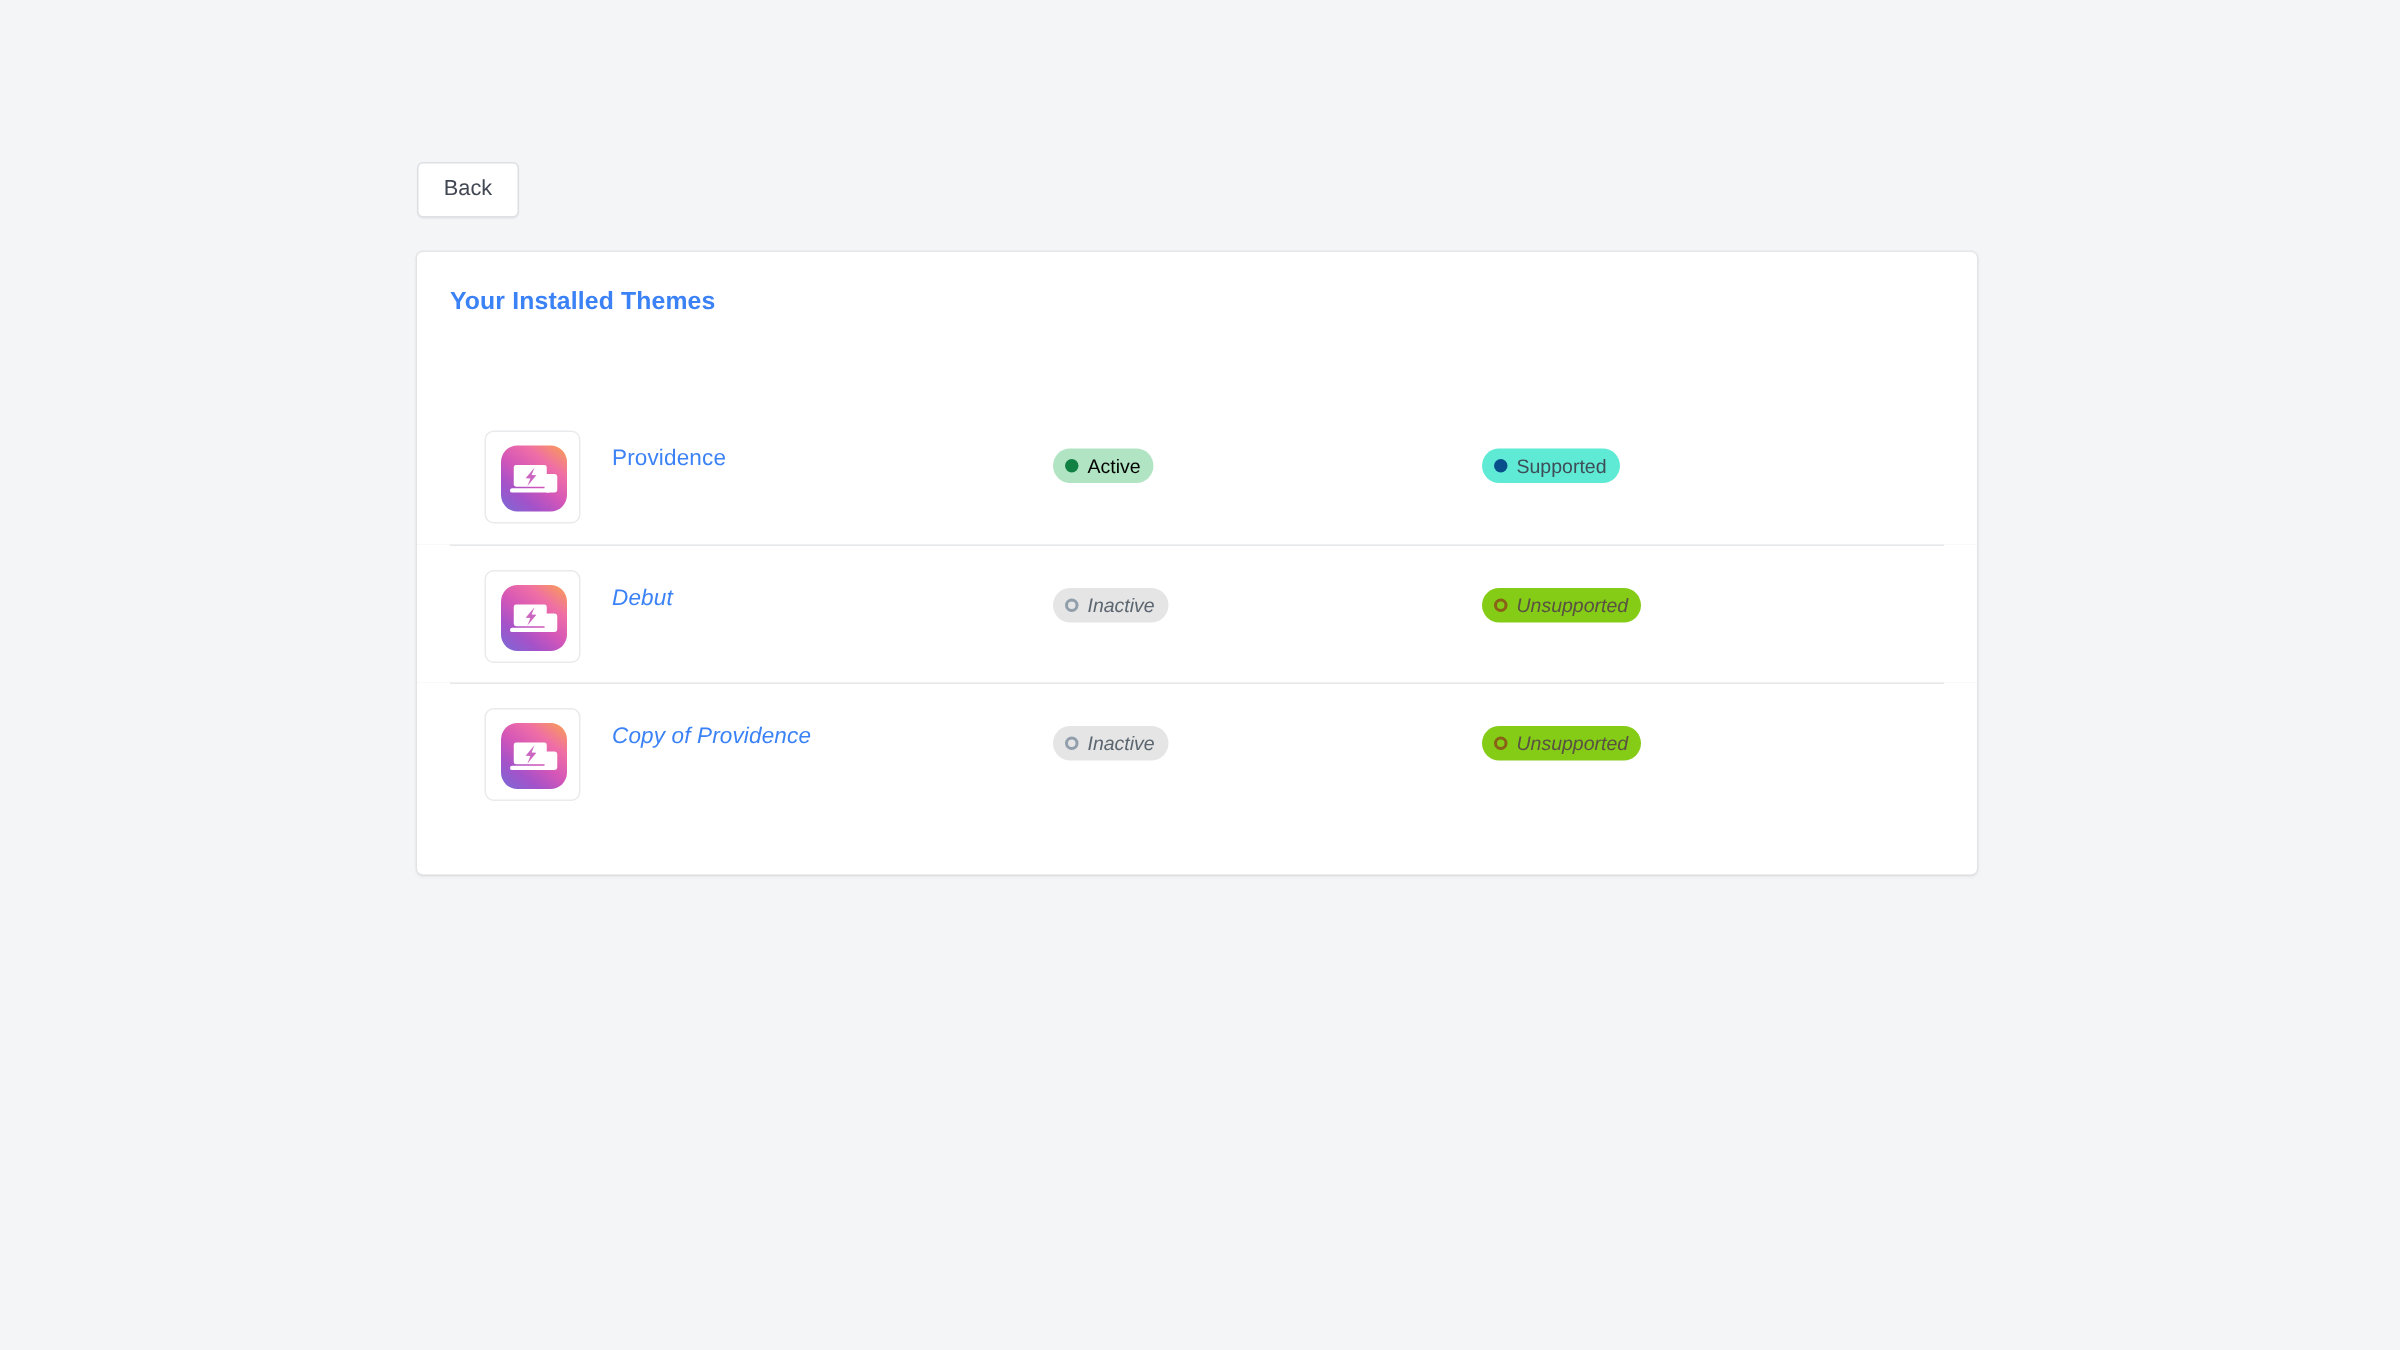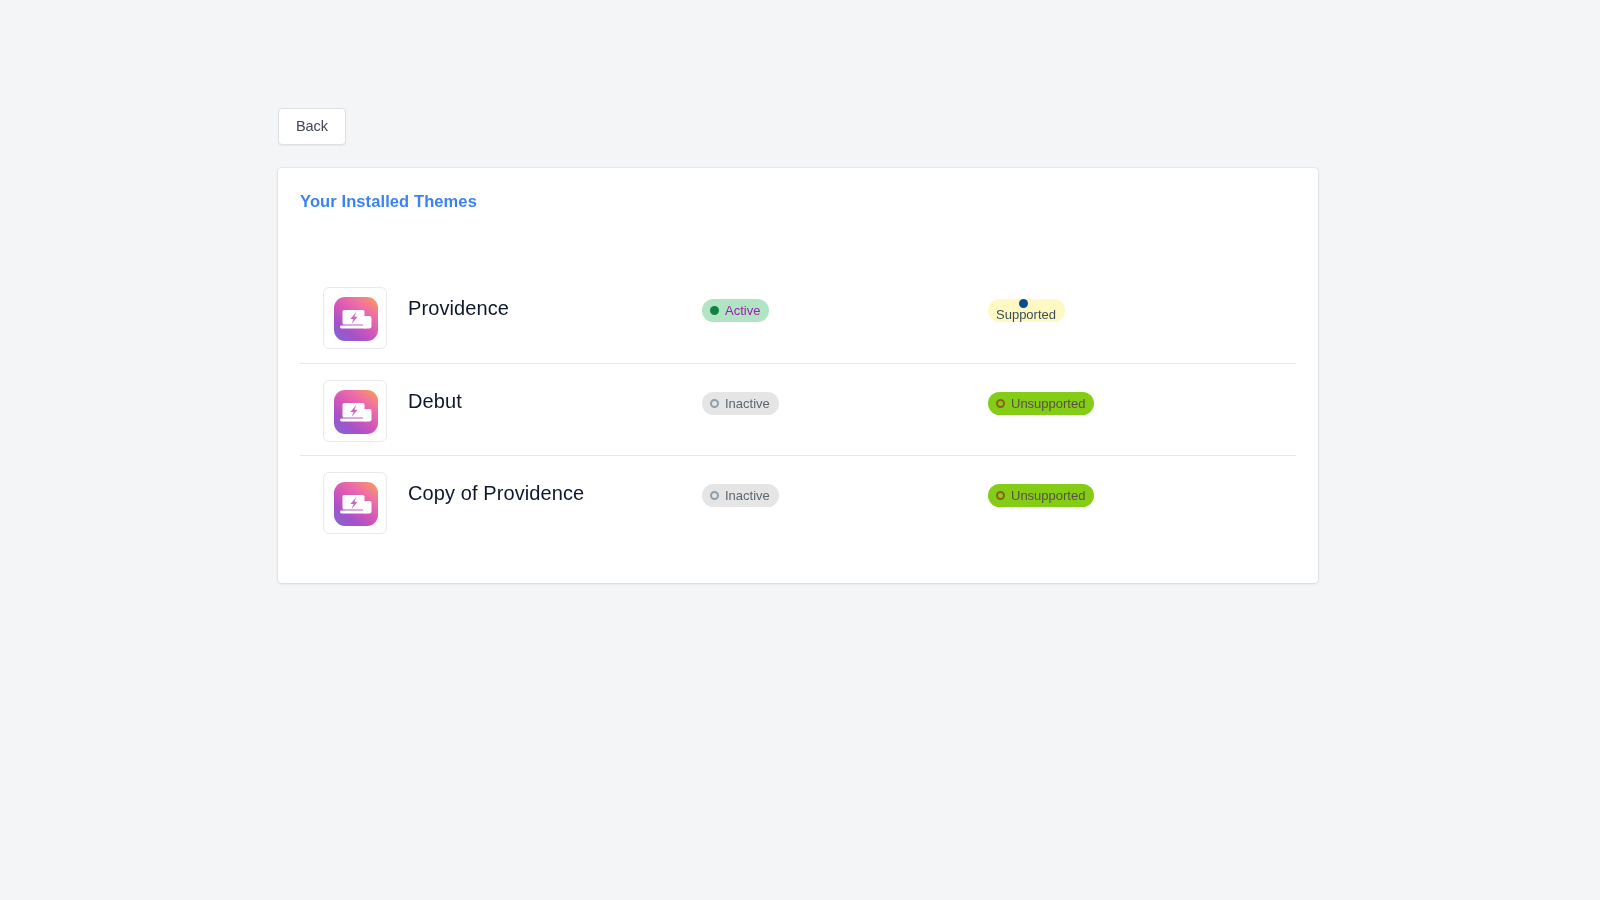--- a/index.html
+++ b/index.html
@@ -77,21 +77,21 @@
     left: 0;
     top: 103px;
     width: 1040px;
   }
 
   .theme-row {
     position: relative;
     height: 92px;
     cursor: pointer;
   }
-  .theme-row + .theme-row { border-top: 1px solid #e6e8ea; }
+  .theme-row + .theme-row { border-top: 1px solid #e6e8ea; font-style: italic; }
   .theme-row + .theme-row::before {
     content: "";
     position: absolute;
     left: 0; right: 0; top: -1px;
     height: 1px;
     background: #ffffff;
   }
   .theme-row + .theme-row::after {
     content: "";
     position: absolute;
@@ -121,22 +121,22 @@
     border-radius: 11px;
     background: linear-gradient(218deg, #f9a14f 0%, #ef6ea6 28%, #d356b8 52%, #a452c9 74%, #7a6ad6 100%);
     overflow: hidden;
   }
   .theme-icon svg { display: block; }
 
   .theme-name {
     position: absolute;
     left: 130px;
     top: 26px;
-    font-size: 20px;
-    color: #0f172a;
+    font-size: 15px;
+    color: #3b82f6;
     letter-spacing: .1px;
   }
 
   
   .badge {
     position: absolute;
     display: inline-flex;
     align-items: center;
     height: 23px;
     padding: 0 9px 0 8px;
@@ -150,27 +150,27 @@
     width: 9px;
     height: 9px;
     border-radius: 50%;
     margin-right: 6px;
     flex: 0 0 auto;
   }
 
   .badge-status { left: 424px; top: 28px; }
   .badge-support { left: 710px; top: 28px; }
 
-  .badge.active      { background: #b1e4c2; color: #a21caf; }
+  .badge.active      { background: #b1e4c2; color: #000000; }
   .badge.active .dot { background: #108043; }
 
   .badge.inactive      { background: #e5e5e5; color: #5c6670; }
   .badge.inactive .dot { background: transparent; border: 2px solid #919eab; width: 9px; height: 9px; }
 
-  .badge.supported      { background: #fef9c3; color: #3e4d57; flex-direction: column; }
+  .badge.supported      { background: #5eead4; color: #3e4d57; }
   .badge.supported .dot { background: #084e8a; }
 
   .badge.unsupported      { background: #84cc16; color: #595243; }
   .badge.unsupported .dot { background: transparent; border: 2px solid #8a6116; width: 9px; height: 9px; }
 </style>
 </head>
 <body>
 
 <div class="page">
 

